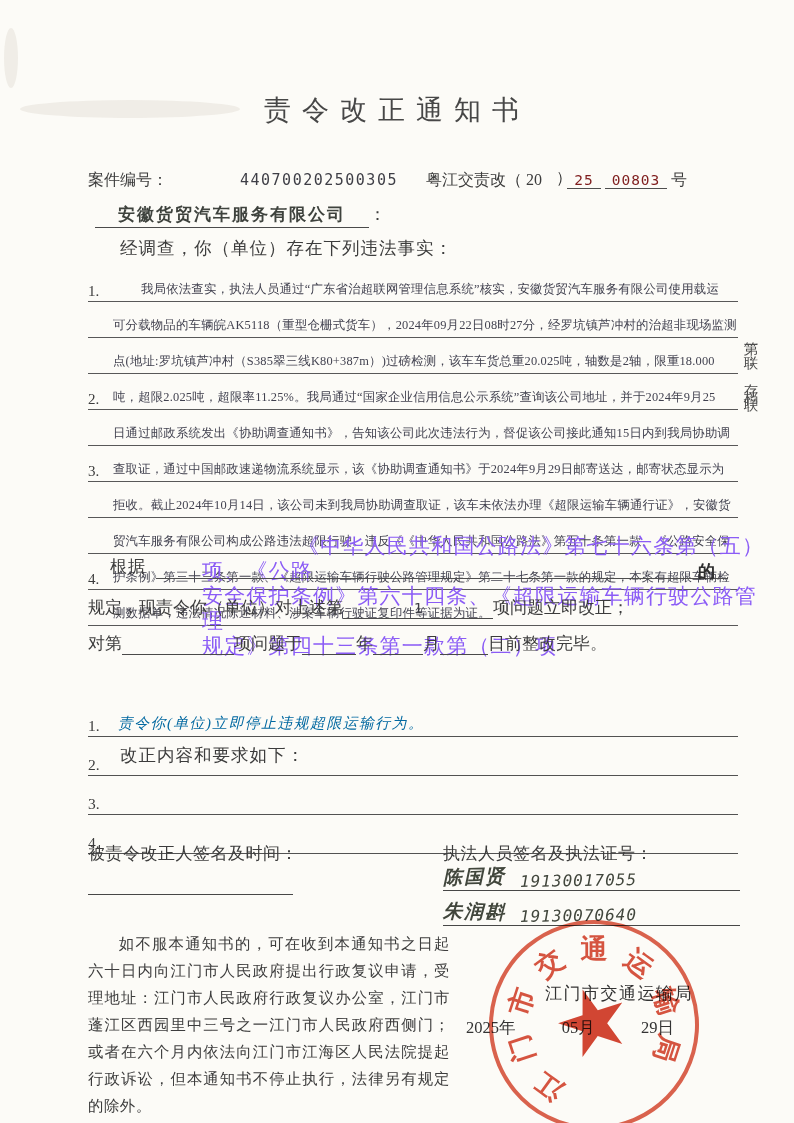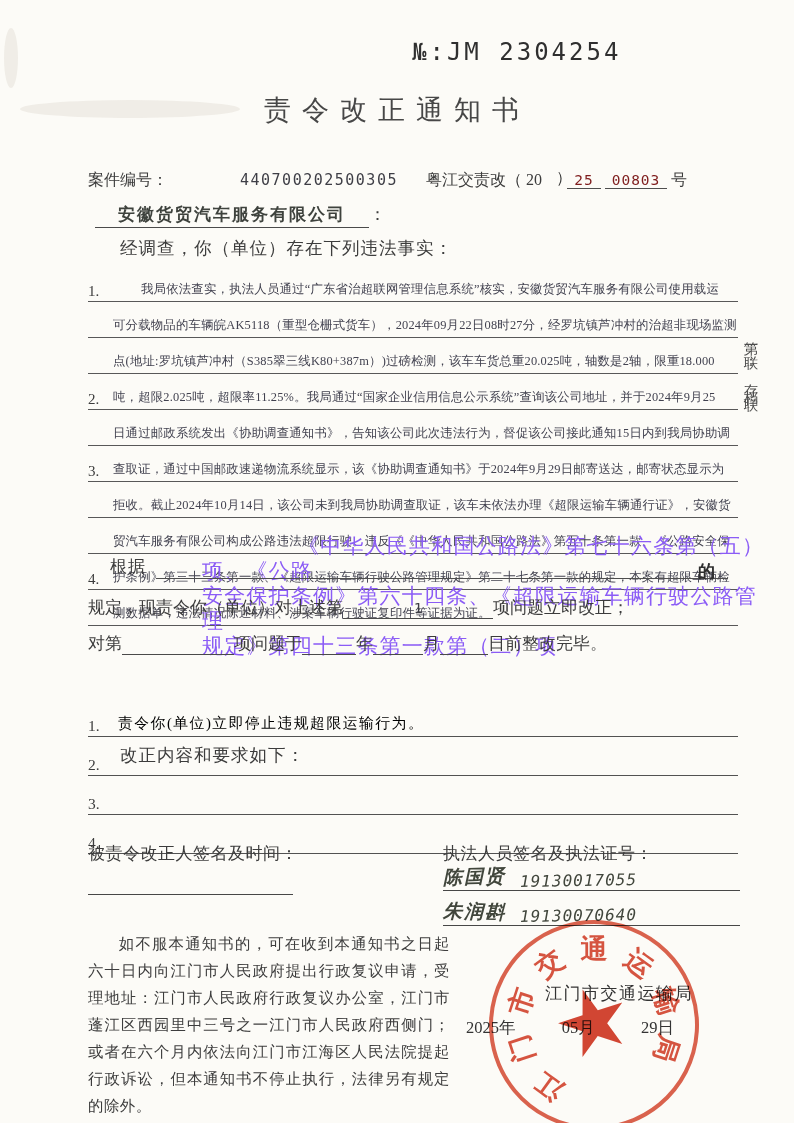--- a/index.html
+++ b/index.html
@@ -53,22 +53,22 @@
   .blank{display:inline-block;border-bottom:1.3px solid #4a4a4a;text-align:center;
          vertical-align:bottom;height:20px;}
   .hand-num{font-family:"DejaVu Sans Mono","Liberation Mono",monospace;
             font-size:14.5px;color:#3e3e46;}
   .deadline{left:88px;top:632px;font-size:17px;white-space:nowrap;}
   
   .corr-head{left:120px;top:704px;font-size:17.5px;letter-spacing:1px;margin-top:39px;}
   .corr{left:88px;top:698px;width:650px;}
   .crow{display:flex;align-items:flex-end;height:38px;border-bottom:1.2px solid #525252;}
   .cnum{width:30px;flex:none;font-size:15.5px;padding-bottom:1px;}
-  .ctext{flex:1;font-size:14.8px;color:#000000;letter-spacing:1.5px;padding-bottom:3px;
-         white-space:nowrap;overflow:hidden;}
+  .ctext{flex:1;font-size:14.8px;color:#0369a1;letter-spacing:1.5px;padding-bottom:3px;
+         white-space:nowrap;overflow:hidden;font-style:italic;}
   
   .sig-left-label{left:88px;top:842px;font-size:17px;letter-spacing:0.5px;}
   .sig-left-blank{left:88px;top:893px;width:205px;border-bottom:1.4px solid #474747;height:1px;}
   .sig-right-label{left:443px;top:842px;font-size:17px;letter-spacing:0.5px;}
   .officer{position:absolute;left:443px;width:297px;border-bottom:1.3px solid #474747;
            height:30px;display:flex;align-items:flex-end;gap:14px;}
   .hand{font-style:italic;color:#41463c;display:inline-block;}
   .officer .name{font-size:19px;font-weight:bold;transform:rotate(-2deg);letter-spacing:2px;}
   .officer .cert{font-size:16px;transform:rotate(-1deg);letter-spacing:1px;
                  font-family:"DejaVu Sans Mono","Liberation Mono",monospace;}
@@ -90,21 +90,20 @@
              font-family:"DejaVu Sans",sans-serif;}
 </style>
 </head>
 <body>
 
 <div class="page">
 
   <div class="smudge" style="left:4px;top:28px;width:14px;height:60px;"></div>
   <div class="smudge" style="left:20px;top:100px;width:220px;height:18px;"></div>
 
-  <div class="abs serial">№:JM 2304254</div>
   <div class="abs title">责令改正通知书</div>
 
   <div class="abs case-row">
     <span>案件编号：</span>
     <span class="case-no">440700202500305</span>
     <span class="ref">
       <span class="printed">粤江交责改（</span>
       <span class="printed">20</span>
       <span class="printed close-paren">）</span>
       <span class="fill" style="min-width:34px;">25</span>

